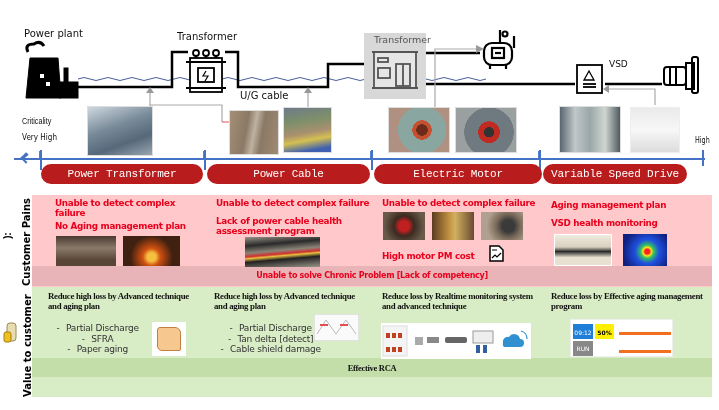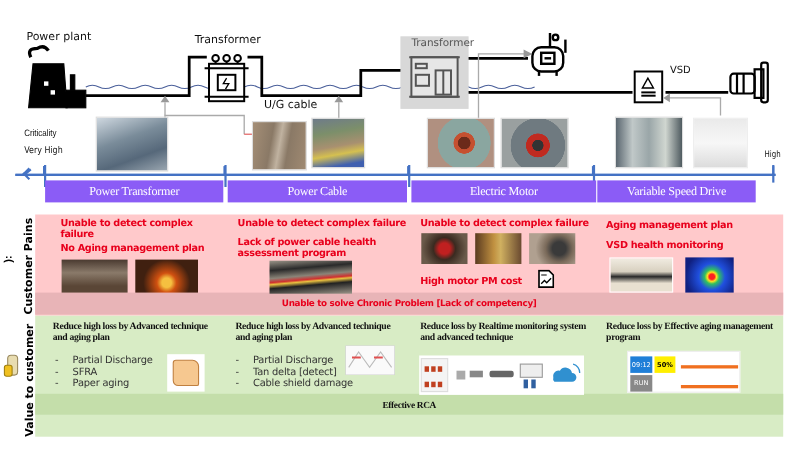--- a/index.html
+++ b/index.html
@@ -1,30 +1,30 @@
 <!DOCTYPE html>
 <html><head>
 <meta charset="utf-8">
 <style>
   * { box-sizing: border-box; margin: 0; padding: 0; }
   html, body { width: 719px; height: 410px; background: #ffffff; overflow: hidden; }
   body { position: relative; font-family: "Liberation Sans", sans-serif; color: #000; }
   .abs { position: absolute; }
   .lbl { font-family: "DejaVu Sans", sans-serif; font-size: 9px; color: #111; white-space: nowrap; }
   .photo { position: absolute; border: 1px solid #ddd; overflow: hidden; }
-  .cat-box { position: absolute; top: 164px; height: 20px; background: #8b5cf6; color: #fff;
-             font-family: Liberation Serif, serif; font-size: 11px; text-align: center; line-height: 20px;
-             letter-spacing: -0.2px; }
+  .cat-box { position: absolute; top: 164px; height: 20px; background: #b91c1c; color: #fff;
+             font-family: Liberation Mono, monospace; font-size: 11px; text-align: center; line-height: 20px;
+             letter-spacing: -0.2px; border-radius: 10px; }
   .pains { position: absolute; left: 32px; top: 195px; width: 680px; height: 92px; background: #ffc9cb; }
   .pains-band { position: absolute; left: 32px; top: 266px; width: 680px; height: 20px; background: #e8b4b7; }
   .value { position: absolute; left: 32px; top: 287px; width: 680px; height: 110px; background: #d8ecc5; }
   .value-band { position: absolute; left: 32px; top: 358px; width: 680px; height: 19px; background: #c4deaa; }
   .red { color: #e8001c; font-weight: bold; font-size: 8.8px; font-family: "DejaVu Sans", sans-serif; line-height: 10px; letter-spacing: -0.3px; }
   .blk { color: #111; font-weight: bold; font-size: 8.8px; font-family: Liberation Serif, serif; line-height: 10px; letter-spacing: -0.3px; }
-  .bul { color: #333; font-size: 9px; font-family: "DejaVu Sans", sans-serif; line-height: 10.5px; letter-spacing: -0.2px; }
+  .bul { color: #333; font-size: 9px; font-family: "DejaVu Sans", sans-serif; line-height: 10.5px; letter-spacing: -0.2px; text-align: center; }
   .bul li { list-style: none; white-space: nowrap; }
   .bul li::before { content: "-"; display: inline-block; width: 16px; }
   .vert { position: absolute; transform: rotate(-90deg); transform-origin: left top;
           font-family: "DejaVu Sans", sans-serif; font-weight: bold; font-size: 10px; white-space: nowrap; }
 </style>
 </head>
 <body>
 
 <svg class="abs" style="left:0;top:0" width="719" height="160">
 

